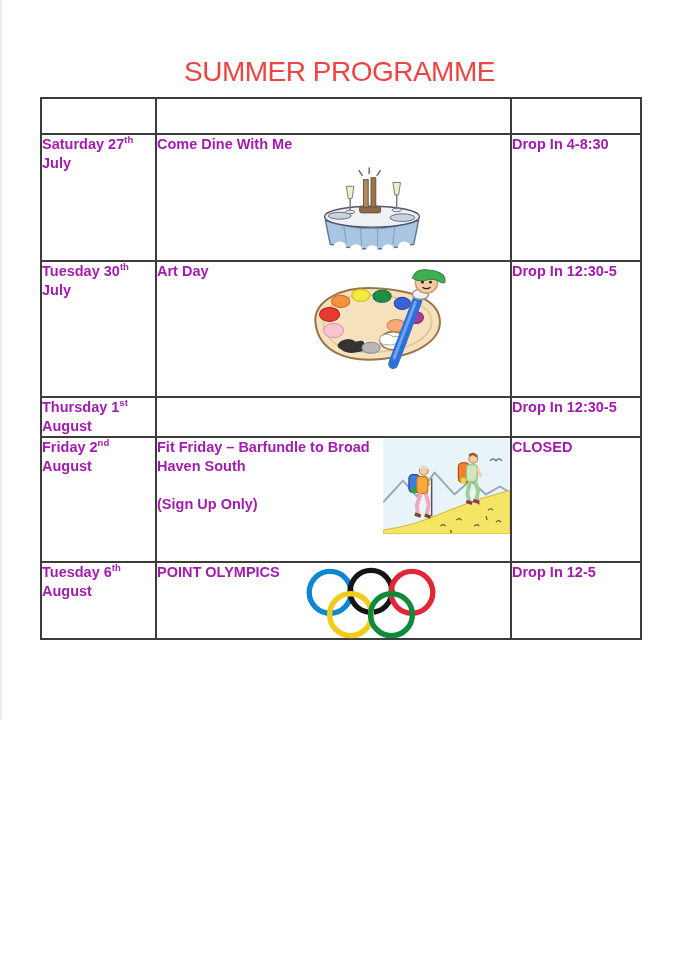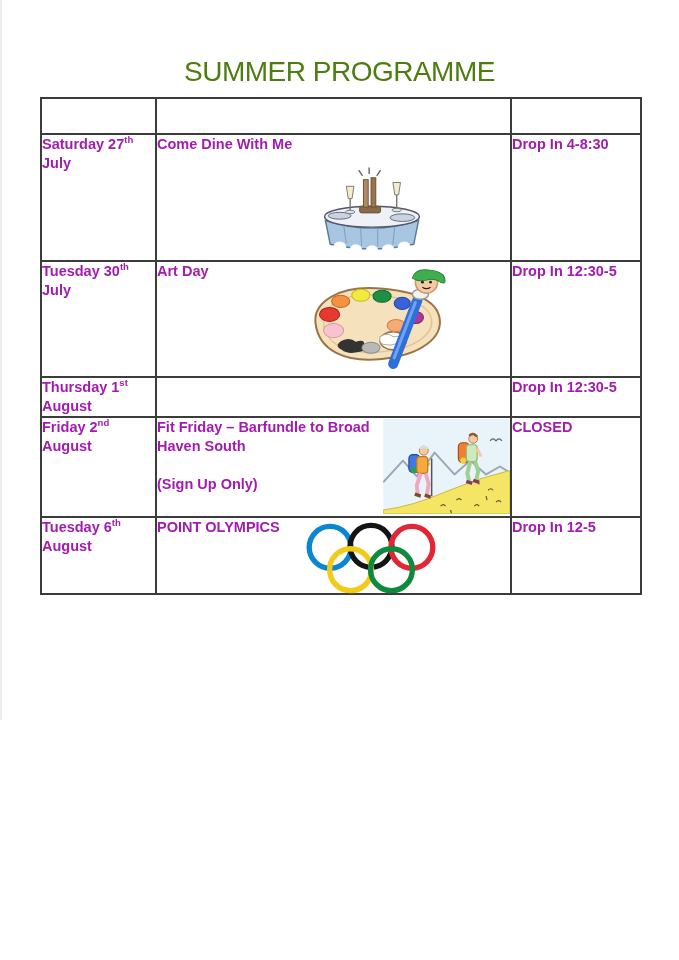--- a/index.html
+++ b/index.html
@@ -3,36 +3,36 @@
 <meta charset="utf-8">
 <style>
   html,body { margin:0; padding:0; background:#ffffff; }
   .sheet {
     position:relative; width:679px; height:960px; background:#ffffff;
     font-family:"Liberation Sans", sans-serif; color:#141414; overflow:hidden;
   }
   .scan-edge { position:absolute; left:0; top:0; width:2px; height:720px; background:#d8d8d8; opacity:.45; }
   .title {
     position:absolute; top:56px; left:0; width:100%; margin:0;
-    text-align:center; font-size:28px; font-weight:400; letter-spacing:-0.5px; color:#4d7c0f;
+    text-align:center; font-size:28px; font-weight:400; letter-spacing:-0.5px; color:#ef4444;
   }
   table.programme {
     position:absolute; left:40px; top:97px;
     border-collapse:collapse; table-layout:fixed;
   }
   table.programme td {
     border:2px solid #3c3c3c; vertical-align:top; padding:0;
     font-size:14.5px; font-weight:bold; line-height:1.32; color:#a21caf;
   }
   tr.r-head  { height:36px; }
   tr.r-sat27 { height:127px; }
-  tr.r-tue30 { height:116px; }
+  tr.r-tue30 { height:136px; }
   tr.r-wed31 { height:120px; }
   tr.r-thu1  { height:35px; }
-  tr.r-fri2  { height:100px; }
+  tr.r-fri2  { height:125px; }
   tr.r-sat3  { height:125px; }
   tr.r-tue6  { height:77px; }
   td.date { padding:5px 3px 0 7px; }
   td.act  { padding:5px 5px 0 9px; position:relative; }
   td.time { padding:5px 3px 0 6px; font-size:14px; }
   .ord { font-size:9.5px; vertical-align:super; line-height:0; }
   .gap { margin-top:18px; }
   .act-wrap { max-width:228px; }
   .clip { position:absolute; display:block; }
 </style>

